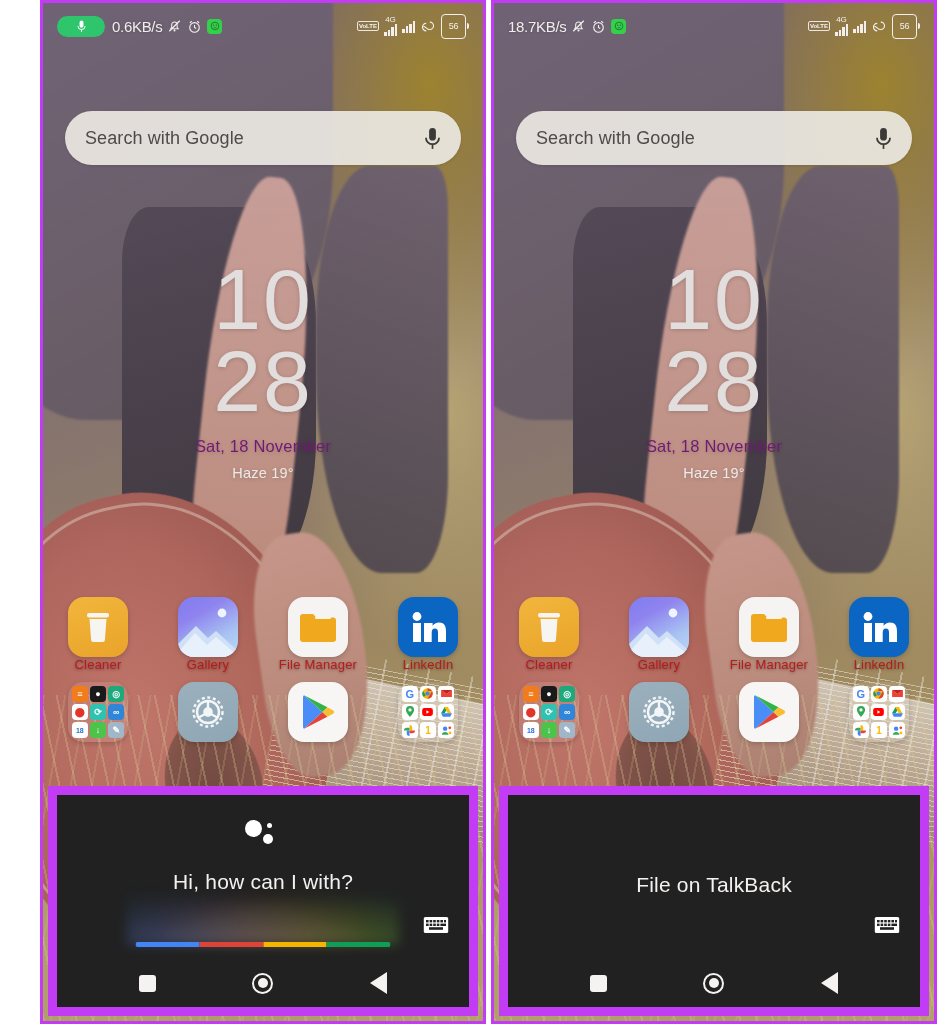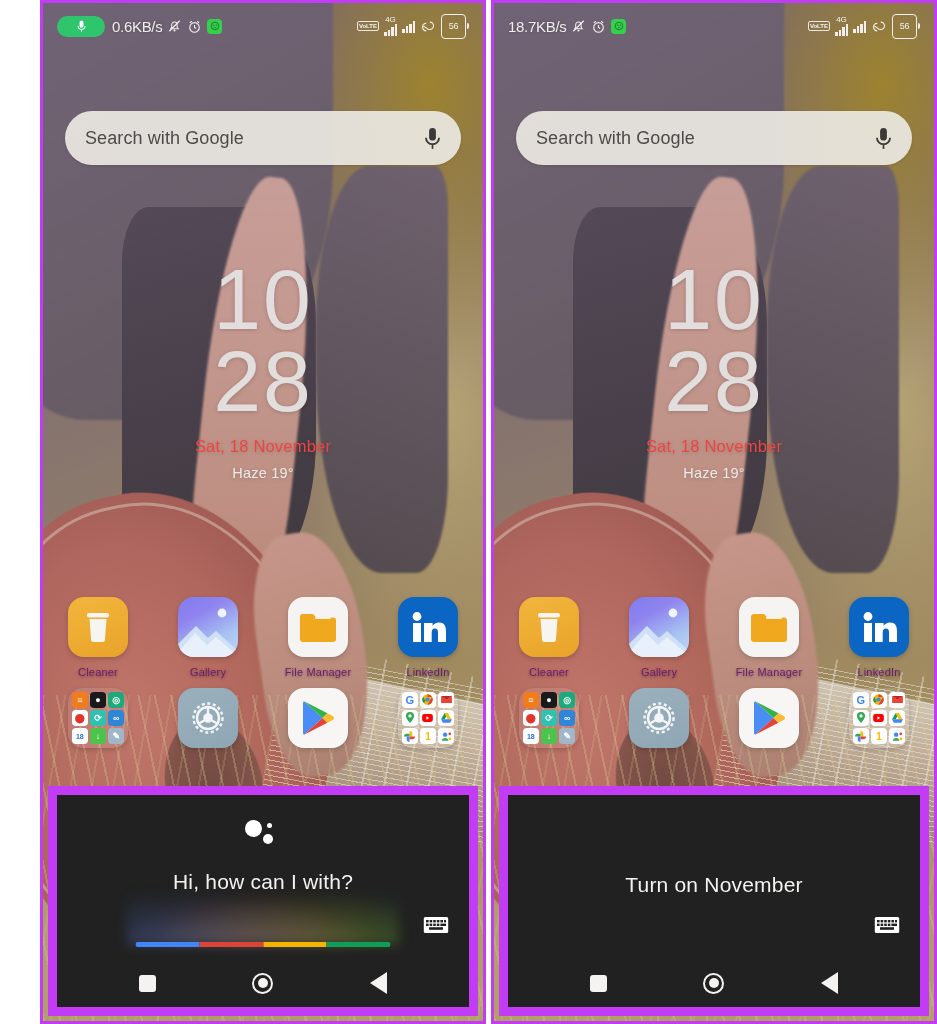--- a/index.html
+++ b/index.html
@@ -200,39 +200,39 @@
     position: absolute; top: 258px; left: 0; right: 0;
     text-align: center; z-index: 5;
     color: #e9e6e4;
     text-shadow: 0 1px 4px rgba(0,0,0,0.18);
   }
   .clk-h, .clk-m {
     font-size: 86px; line-height: 76px; font-weight: 300;
     letter-spacing: 2px; color: #e2dedd;
   }
   .clk-m { margin-top: 6px; }
-  .clk-date { margin-top: 18px; font-size: 16.5px; letter-spacing: 0.2px; color: #ef4444; }
+  .clk-date { margin-top: 18px; font-size: 16.5px; letter-spacing: 0.2px; color: #701a75; }
   .clk-weather { margin-top: 9px; font-size: 14.5px; letter-spacing: 0.2px; color: #eceae8; }
 
   
   .appgrid {
     position: absolute; left: 0; right: 0; top: 594px;
     display: grid; grid-template-columns: repeat(4, 1fr);
     row-gap: 10px;
     z-index: 5;
   }
   .app { display: flex; flex-direction: column; align-items: center; }
   .app-icon {
     width: 60px; height: 60px; border-radius: 16px;
     display: flex; align-items: center; justify-content: center;
     position: relative; overflow: hidden;
     box-shadow: 0 2px 5px rgba(0,0,0,0.18);
   }
   .app-label {
-    margin-top: 9px; font-size: 11px; color: #701a75;
+    font-size: 13px; color: #b91c1c;
     text-shadow: 0 1px 3px rgba(0,0,0,0.4);
     letter-spacing: 0.2px; white-space: nowrap;
   }
   .ic-cleaner { background: linear-gradient(160deg, #f2b63c 0%, #e9a32a 100%); }
   .ic-gallery { background: linear-gradient(150deg, #7f7cf0 0%, #8f83ef 30%, #a9c4f2 70%, #bcd8f7 100%); }
   .ic-filemgr { background: #f6f4f2; }
   .ic-linkedin { background: #0a66c2; }
   .ic-settings { background: linear-gradient(160deg, #9bb0bd 0%, #8fa6b4 100%); }
   .ic-play { background: #f8f6f4; }
   .ic-folder-bg { background: rgba(255,255,255,0.10); border-radius: 15px; }
@@ -838,21 +838,21 @@
                 </svg>
               </div>
           </div>
         </div>
         <div class="app-label"></div>
       </div>
     </div>
 
     <div class="highlight">
       <div class="assistant">
-        <div class="assist-text center-only">Turn on November</div>
+        <div class="assist-text center-only">File on TalkBack</div>
         <div class="kbd">
           <svg viewBox="0 0 26 20">
               <rect x="0.8" y="2" width="24.4" height="16" rx="1.6" fill="#fff"></rect>
               <g fill="#212121">
                 <rect x="3" y="5" width="2.6" height="2.4"></rect>
                 <rect x="6.6" y="5" width="2.6" height="2.4"></rect>
                 <rect x="10.2" y="5" width="2.6" height="2.4"></rect>
                 <rect x="13.8" y="5" width="2.6" height="2.4"></rect>
                 <rect x="17.4" y="5" width="2.6" height="2.4"></rect>
                 <rect x="21" y="5" width="2" height="2.4"></rect>

